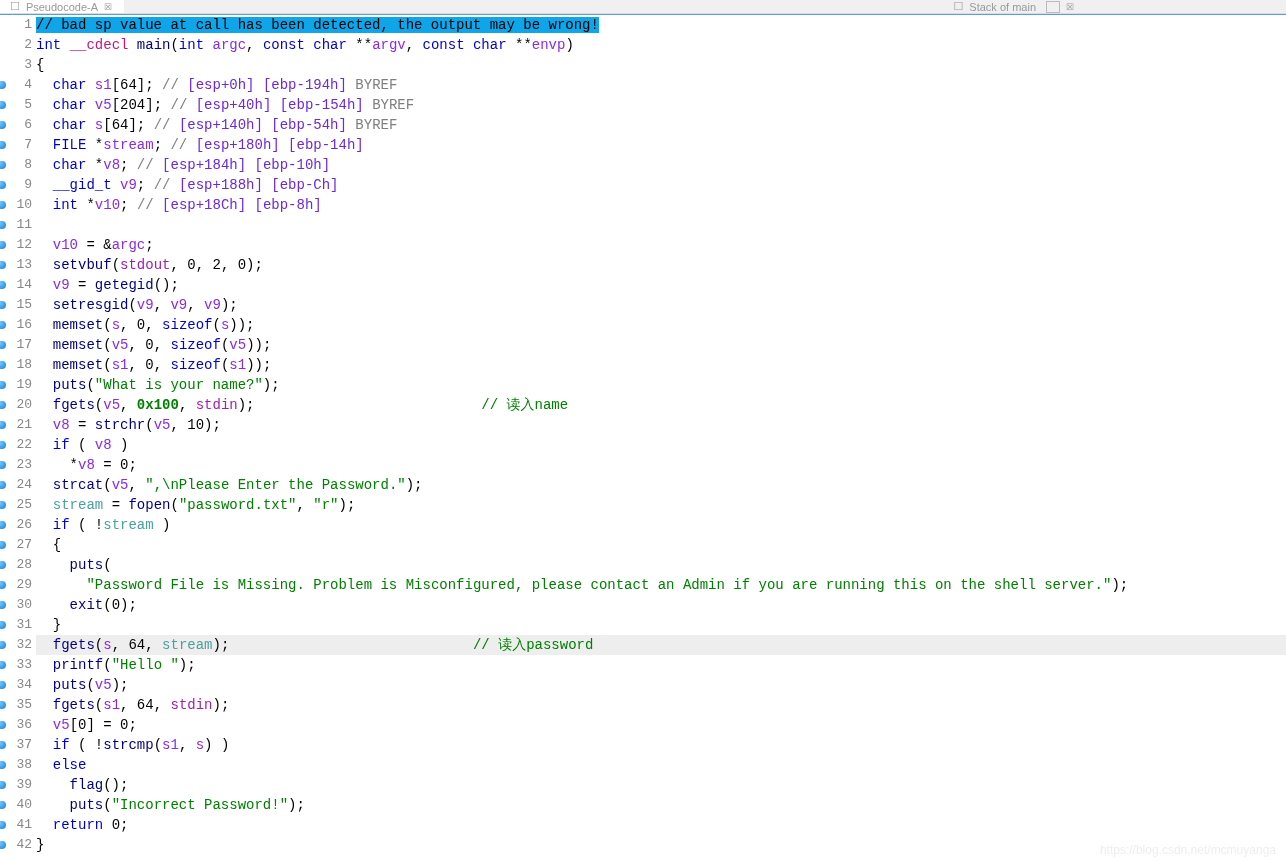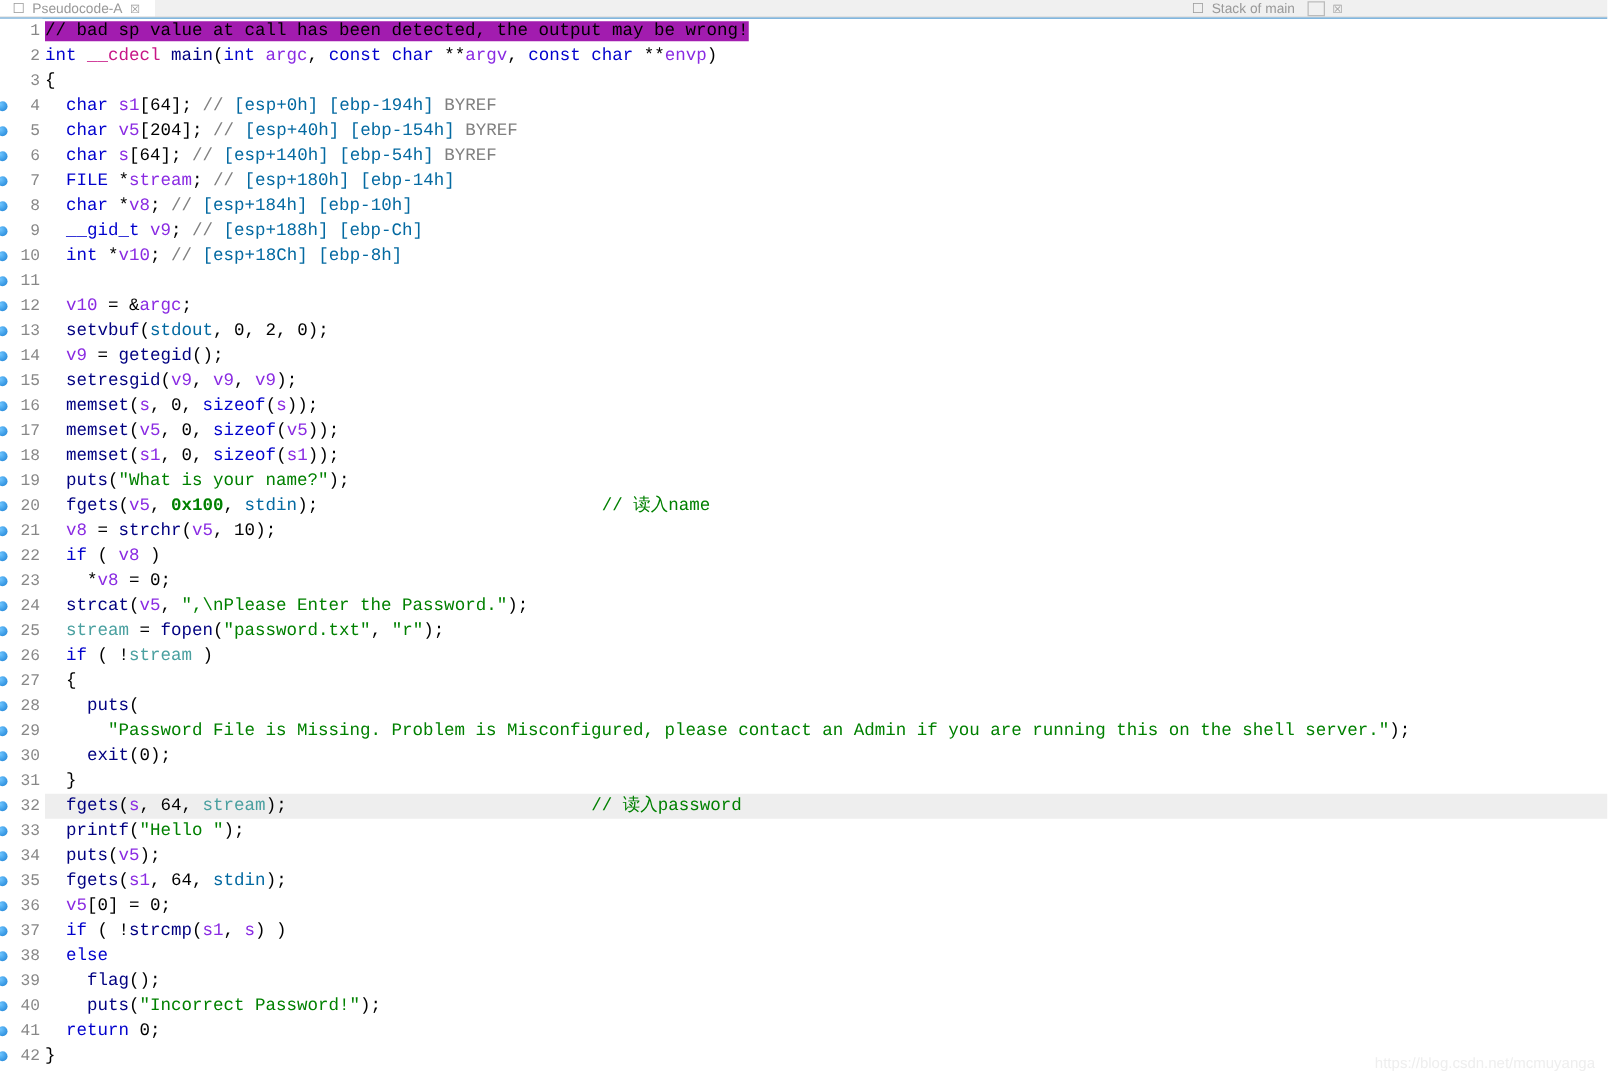--- a/index.html
+++ b/index.html
@@ -85,34 +85,34 @@
     .code-line {
       height: 20px;
       line-height: 20px;
       white-space: pre;
       position: relative;
     }
     .highlight-line {
       background: #eeeeee;
     }
     .warning-highlight {
-      background: #a21caf;
+      background: #0ea5e9;
       color: #000;
       display: inline;
     }
     
     .kw { color: #0000cd; }         
-    .id { color: #0369a1; }
+    .id { color: #a21caf; }
     .var { color: #8a2be2; }          
     .func { color: #000080; margin-top: 28px; }
     .num { color: #000000; }         
     .hex { color: #008000; font-weight: bold; }
     .str { color: #008000; }         
     .cmt { color: #808080; }         
-    .cmt-b { color: #0369a1; }
+    .cmt-b { color: #6d28d9; }
     .green-cmt { color: #008000; }
     .mag { color: #c71585; }
     .streamv { color: #4aa0a0; }
     .watermark {
       position: absolute;
       bottom: 6px;
       right: 10px;
       color: #eee;
       font-family: Tahoma, sans-serif;
       font-size: 12px;

